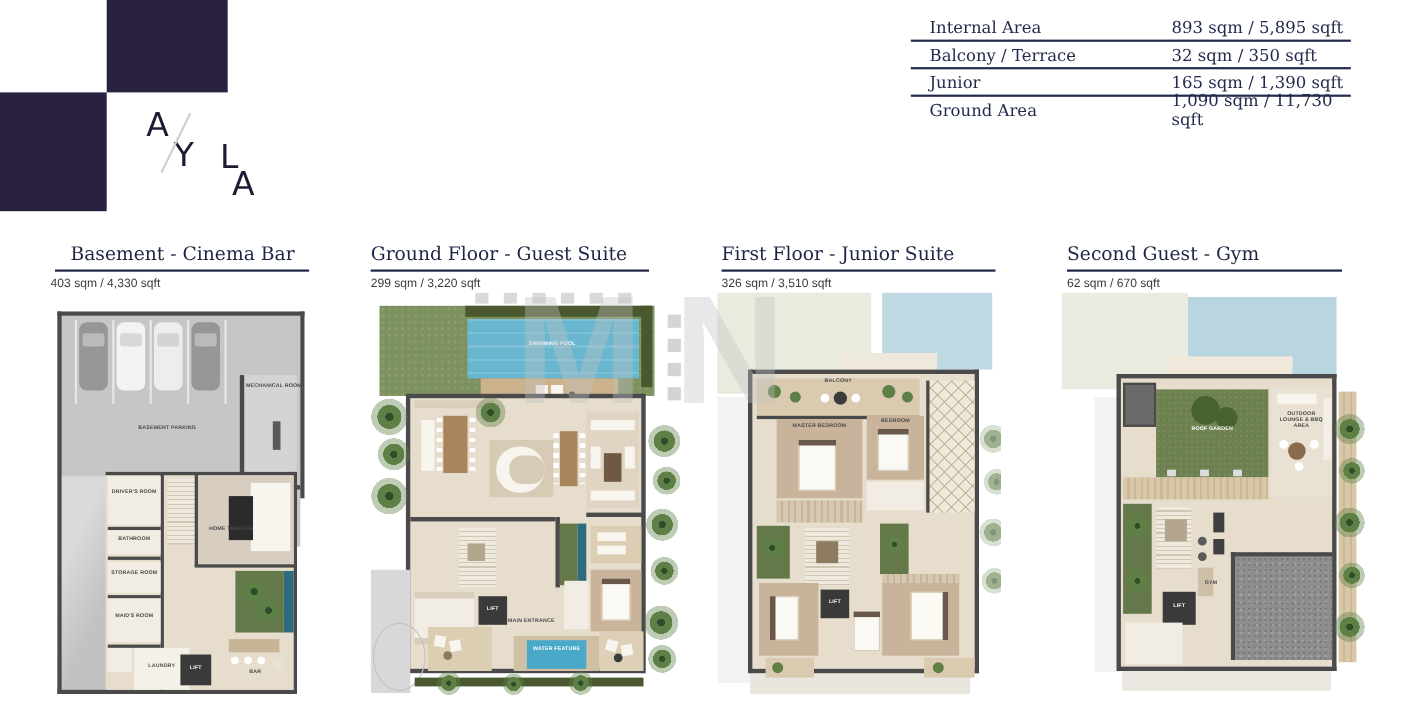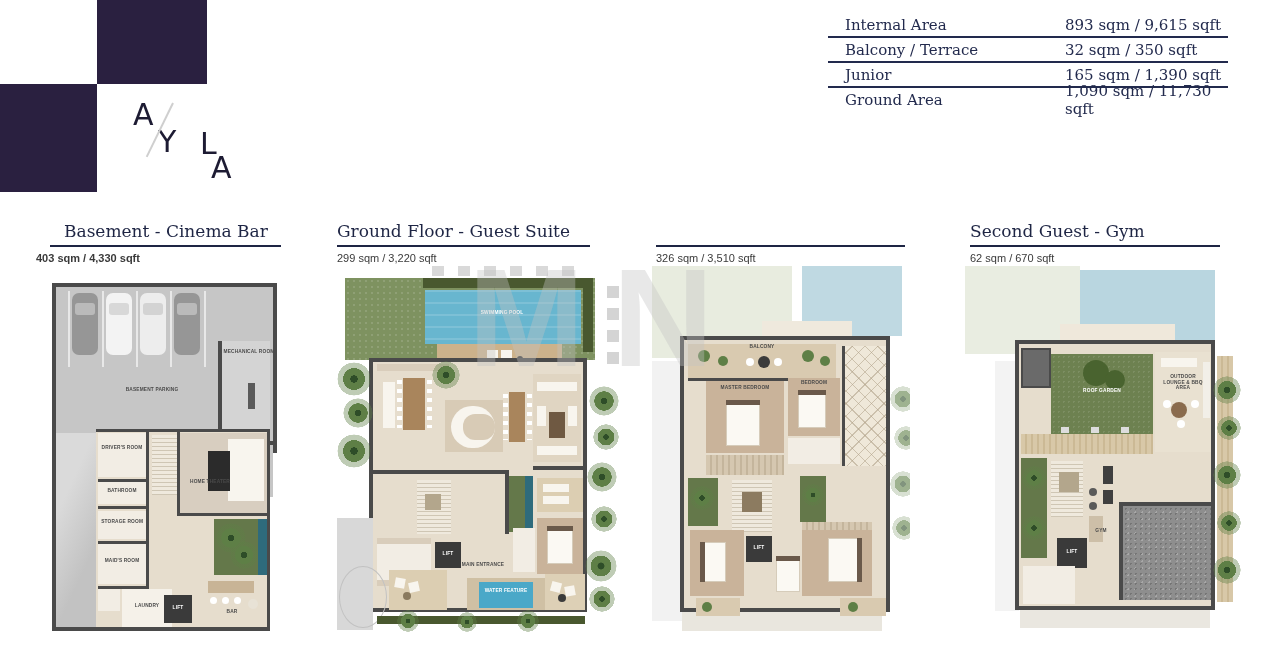--- a/index.html
+++ b/index.html
@@ -73,44 +73,45 @@
     <span class="logo-letter" style="left:133px;top:100px;">A</span>
     <span class="logo-letter" style="left:158px;top:127px;">Y</span>
     <div class="logo-slash" style="left:172px;top:103px;"></div>
     <span class="logo-letter" style="left:200px;top:129px;">L</span>
     <span class="logo-letter" style="left:211px;top:153px;">A</span>
   </div>
 
   <div class="area-table">
     <div class="area-row rule">
       <span class="area-label">Internal Area</span>
-      <span class="area-value">893 sqm / 9,615 sqft</span>
+      <span class="area-value">893 sqm / 5,895 sqft</span>
     </div>
     <div class="area-row rule">
       <span class="area-label">Balcony / Terrace</span>
       <span class="area-value">32 sqm / 350 sqft</span>
     </div>
     <div class="area-row rule">
       <span class="area-label">Junior</span>
       <span class="area-value">165 sqm / 1,390 sqft</span>
     </div>
     <div class="area-row">
       <span class="area-label">Ground Area</span>
       <span class="area-value">1,090 sqm / 11,730 sqft</span>
     </div>
   </div>
 
   <div class="sec-title" style="left:64px;top:221px;">Basement - Cinema Bar</div>
   <div class="sec-rule" style="left:50px;top:245px;width:231px;"></div>
-  <div class="sec-area" style="left:36px;top:252px;font-weight:bold;">403 sqm / 4,330 sqft</div>
+  <div class="sec-area" style="left:46px;top:252px;">403 sqm / 4,330 sqft</div>
 
   <div class="sec-title" style="left:337px;top:221px;">Ground Floor - Guest Suite</div>
   <div class="sec-rule" style="left:337px;top:245px;width:253px;"></div>
   <div class="sec-area" style="left:337px;top:252px;">299 sqm / 3,220 sqft</div>
 
+  <div class="sec-title" style="left:656px;top:221px;">First Floor - Junior Suite</div>
   <div class="sec-rule" style="left:656px;top:245px;width:249px;"></div>
   <div class="sec-area" style="left:656px;top:252px;">326 sqm / 3,510 sqft</div>
 
   <div class="sec-title" style="left:970px;top:221px;">Second Guest - Gym</div>
   <div class="sec-rule" style="left:970px;top:245px;width:250px;"></div>
   <div class="sec-area" style="left:970px;top:252px;">62 sqm / 670 sqft</div>
 
   <div class="watermark">MN</div>
 
   <div class="plan" style="left:52px;top:283px;width:225px;height:348px;">

